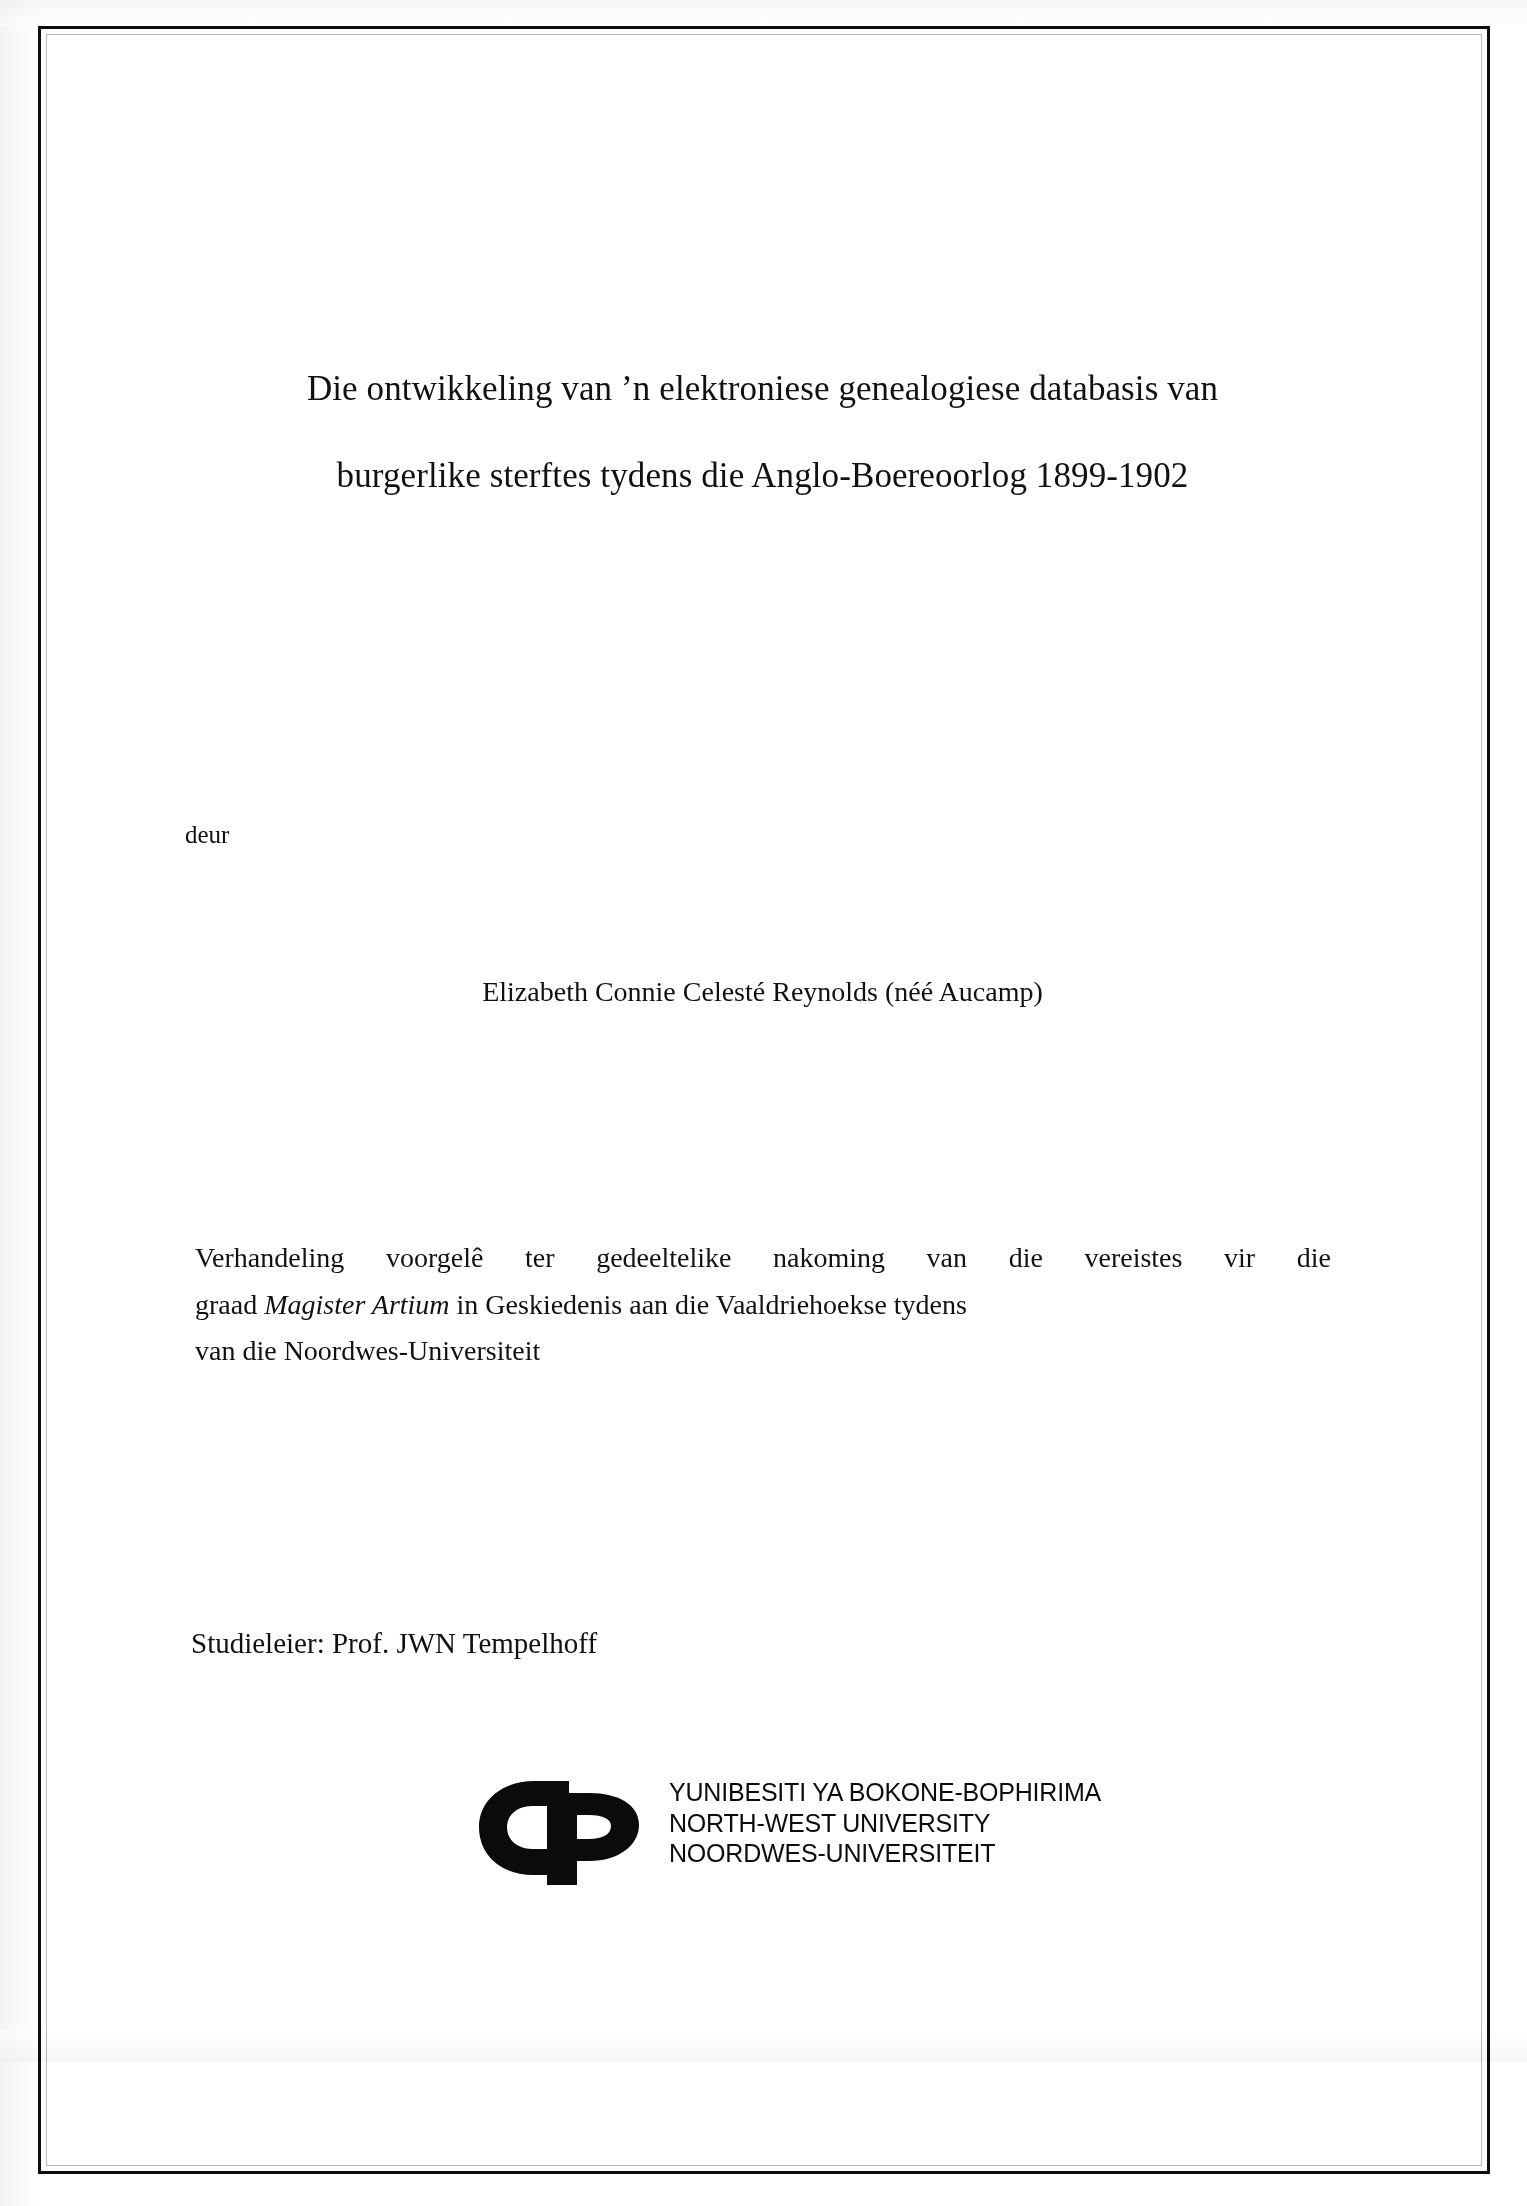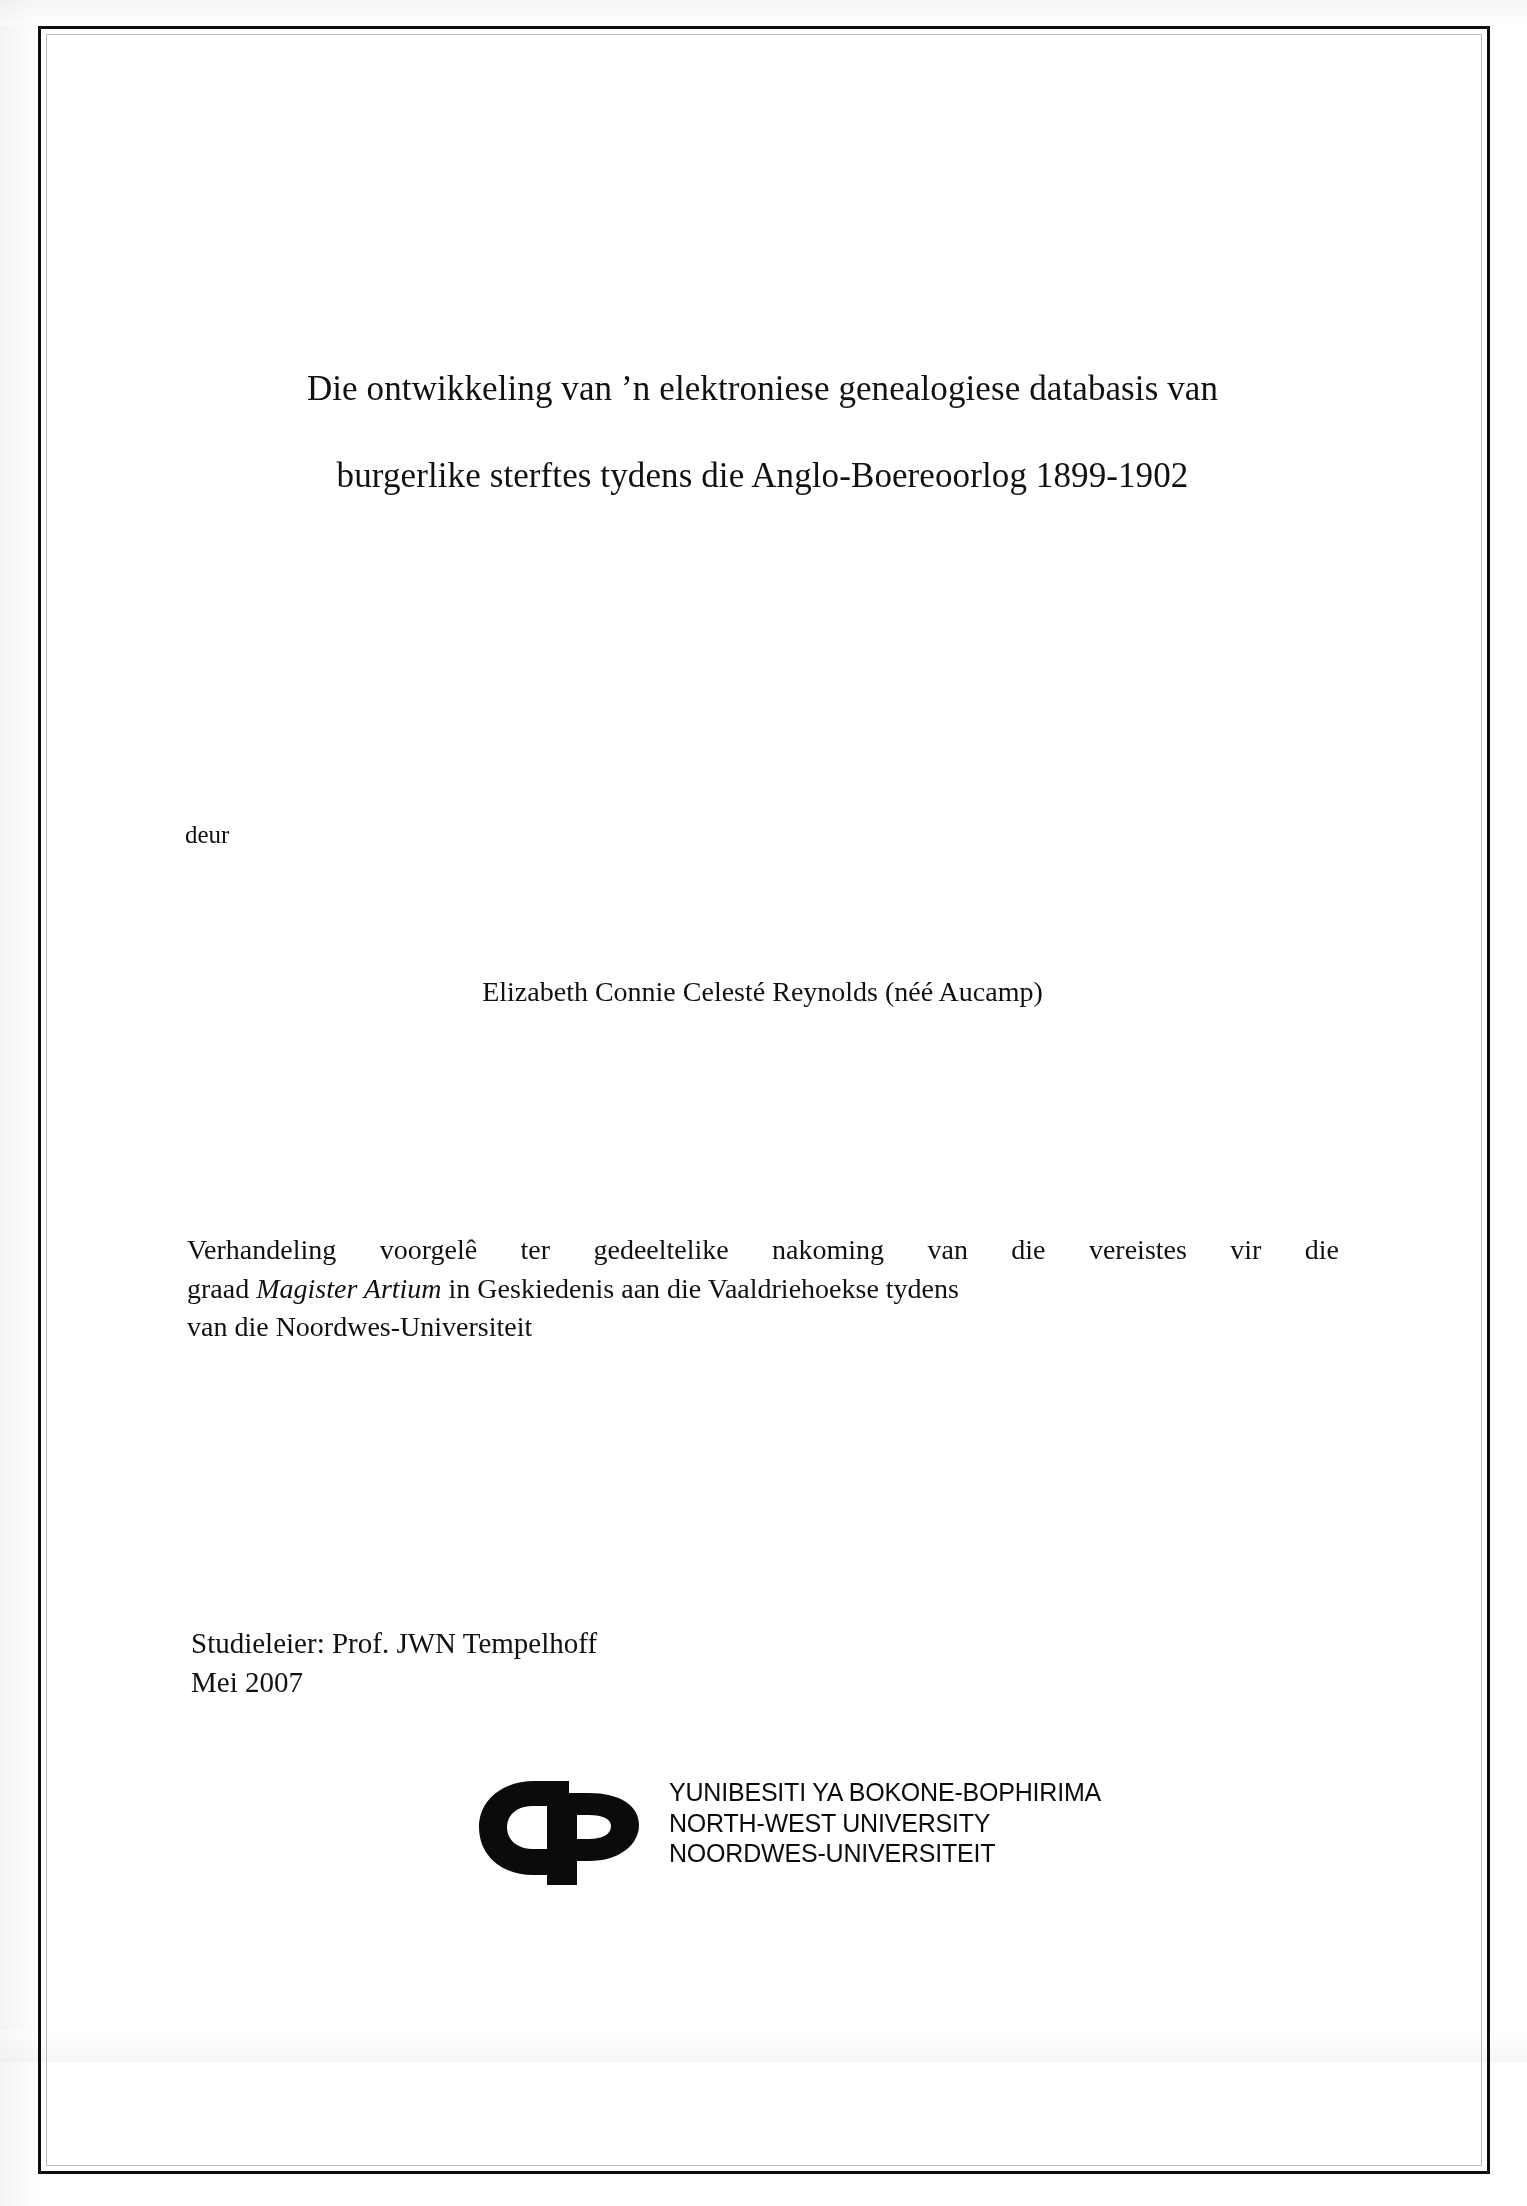--- a/index.html
+++ b/index.html
@@ -91,21 +91,21 @@
 
   .statement {
     position: absolute;
     top: 1205px;
     left: 2px;
     width: 1152px;
     font-size: 28px;
     line-height: 1.38;
   }
   .statement p {
-    margin: 0;
+    margin: 8px;
   }
   .statement .justified {
     text-align: justify;
     text-align-last: justify;
   }
   .statement .ital {
     font-style: italic;
   }
 
   .supervisor {
@@ -200,21 +200,20 @@
     <div class="author">Elizabeth Connie Celesté Reynolds (néé Aucamp)</div>
 
     <div class="statement">
       <p class="justified">Verhandeling voorgelê ter gedeeltelike nakoming van die vereistes vir die</p>
       <p><span>graad </span><span class="ital">Magister Artium</span><span> in Geskiedenis aan die Vaaldriehoekse tydens</span></p>
       <p>van die Noordwes-Universiteit</p>
     </div>
 
     <div class="supervisor">
       <p>Studieleier: Prof. JWN Tempelhoff</p>
-      <p>Mei 2007</p>
     </div>
 
     <div class="logo-block">
       <div class="logo-mark">
         <svg width="185" height="110" viewBox="0 0 185 110" xmlns="http://www.w3.org/2000/svg">
 
           <path d="M62 6 C28 6 6 26 6 52 C6 80 28 100 60 100 L96 100 L96 74 L60 74 C44 74 34 65 34 52 C34 40 44 31 60 31 L96 31 L96 6 Z" fill="#0b0b0b"></path>
 
           <path d="M74 18 L74 110 L104 110 L104 86 L116 86 C146 86 166 70 166 50 C166 30 146 18 116 18 Z M104 40 L116 40 C130 40 138 44 138 51 C138 59 130 64 116 64 L104 64 Z" fill="#0b0b0b"></path>
           <rect x="74" y="18" width="30" height="70" fill="#0b0b0b"></rect>

